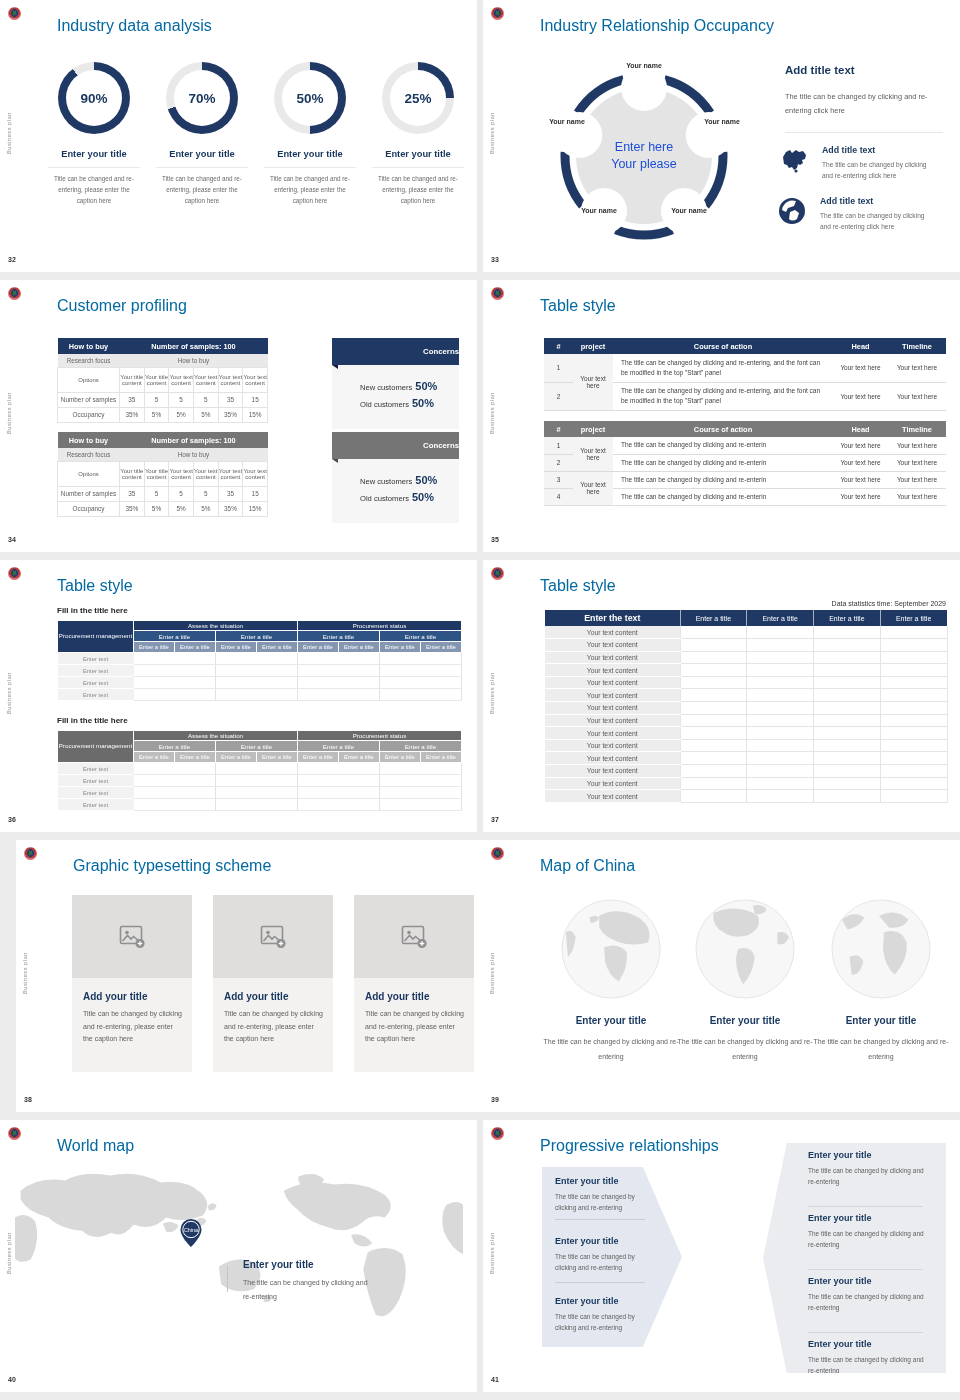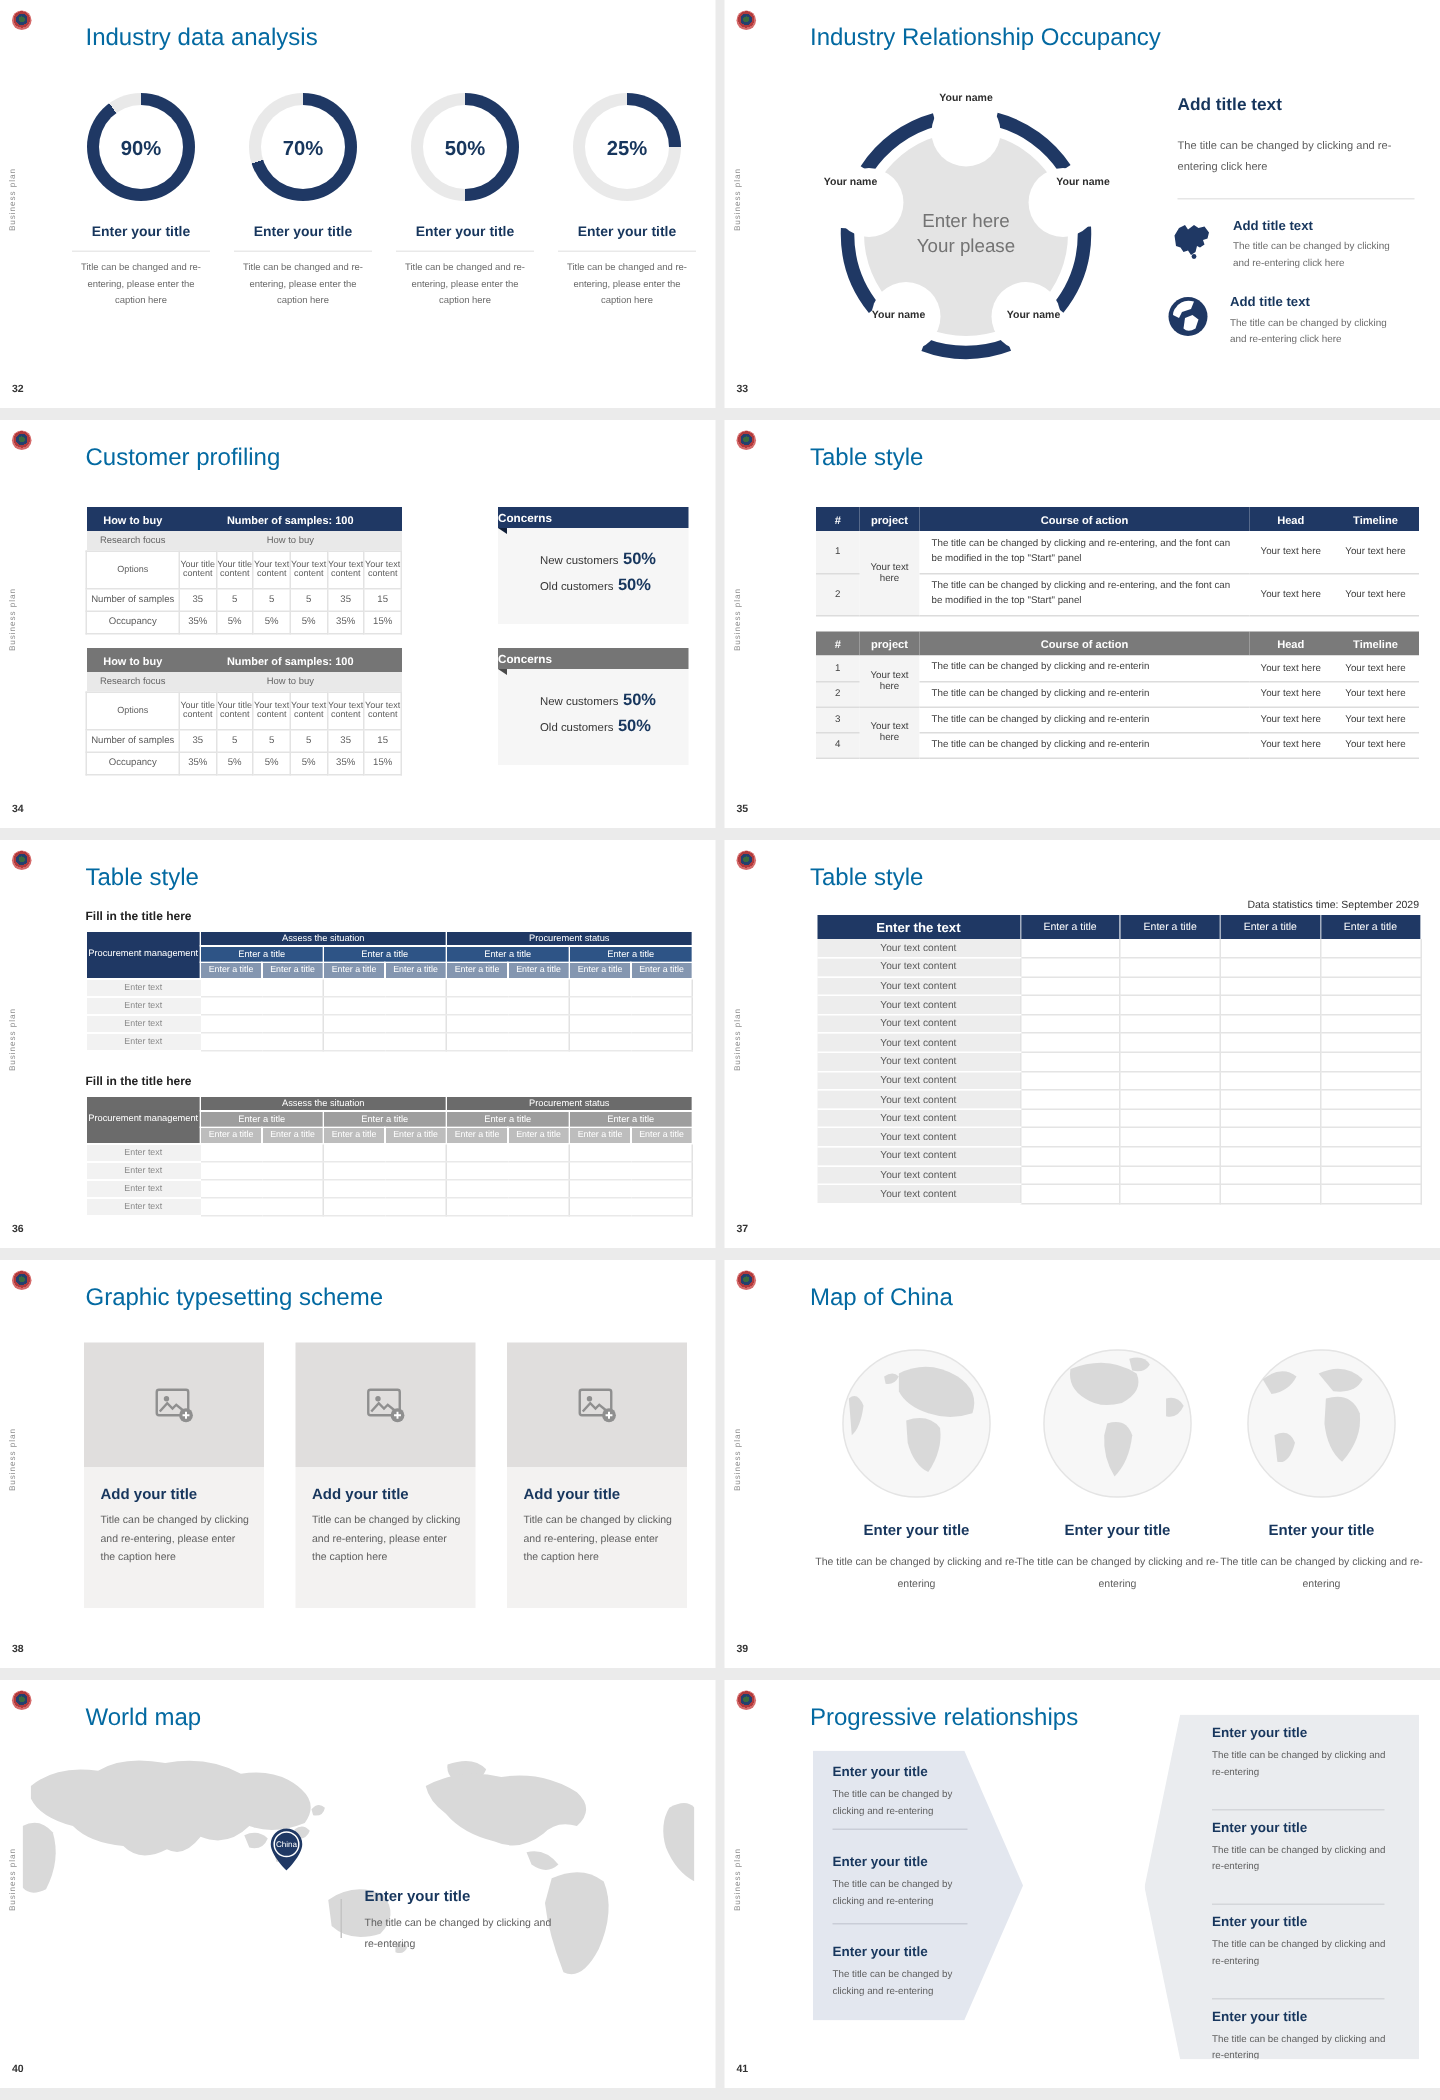--- a/index.html
+++ b/index.html
@@ -15,40 +15,40 @@
 .drow{position:absolute;left:48px;top:62px;width:416px;display:flex;justify-content:space-between}
 .ditem{width:92px;text-align:center}
 .donut{width:72px;height:72px;margin:0 auto;border-radius:50%;display:grid;place-items:center}
 .donut::before{content:"";grid-area:1/1;width:56px;height:56px;border-radius:50%;background:#fff}
 .donut .pct{grid-area:1/1;font-size:13.5px;font-weight:bold;color:#17365d}
 .dtitle{margin-top:15px;font-size:9.3px;font-weight:bold;color:#17365d;padding-bottom:8px;border-bottom:1px solid #e9e9e9}
 .dcap{margin-top:6px;font-size:6.3px;line-height:1.72;color:#6b6b6b}
 
 .gearsvg{position:absolute;left:61px;top:56px}
 .nlabel{position:absolute;width:40px;margin-left:-20px;text-align:center;font-size:7px;font-weight:bold;color:#2e2e2e;line-height:1.2}
-.gcenter{position:absolute;left:161px;top:156px;transform:translate(-50%,-50%);text-align:center;font-size:12.5px;color:#737373;line-height:1.35;white-space:nowrap}
+.gcenter{position:absolute;left:161px;top:156px;transform:translate(-50%,-50%);text-align:center;font-size:12.5px;color:#1d4ed8;line-height:1.35;white-space:nowrap}
 .r33h{position:absolute;left:302px;top:64px;font-size:11.5px;font-weight:bold;color:#17365d}
 .r33cap{position:absolute;left:302px;top:90px;width:158px;font-size:7.4px;line-height:1.85;color:#5c5c5c}
 .r33div{position:absolute;left:302px;top:132px;width:158px;border-top:1px solid #e6e6e6}
 .r33item{position:absolute;left:293px;width:170px;display:flex;align-items:flex-start}
 .r33item .txt{margin-left:12px}
 .r33item .ih{font-size:8.8px;font-weight:bold;color:#17365d;margin-bottom:4px}
 .r33item .ic{font-size:6.6px;line-height:1.7;color:#6b6b6b;width:112px}
 
 .t34{position:absolute;left:57px;border-collapse:collapse;table-layout:fixed;width:211px}
 .t34 td{text-align:center;vertical-align:middle;overflow:hidden}
 .t34 tr.h td{background:#1f3864;color:#fff;font-size:7.3px;font-weight:bold;height:16px}
 .t34.grey tr.h td{background:#757575}
 .t34 tr.h td.hc{width:62px}
 .t34 tr.r2 td{background:#e9e9e9;color:#666;font-size:6.3px;height:13px}
 .t34 tr.r3 td,.t34 tr.r4 td{border:1px solid #e3e3e3;font-size:6px;color:#5d5d5d;background:#fff}
 .t34 tr.r3 td{height:25px}
 .t34 tr.r4 td{height:15px;font-size:6.4px}
 .cwrap{position:absolute;left:332px;width:127px}
-.cribbon{position:relative;height:14px;background:#1f3864;display:flex;align-items:center;justify-content:flex-start}
+.cribbon{position:relative;height:27px;background:#1f3864;display:flex;align-items:center;justify-content:flex-end}
 .cribbon.grey{background:#757575}
 .cribbon span{color:#fff;font-size:7.8px;font-weight:bold}
 .cribbon::before{content:"";position:absolute;left:0;top:100%;border-top:4px solid #111f38;border-left:6px solid transparent}
 .cribbon.grey::before{border-top-color:#4a4a4a}
 .cbody{background:#f6f6f6;height:64px;padding:15px 0 0 28px}
 .crow{font-size:7.6px;color:#333;margin-bottom:5px}
 .crow .cval{font-size:11px;font-weight:bold;color:#17365d;margin-left:3px}
 
 .t35{position:absolute;left:61px;border-collapse:collapse;table-layout:fixed;width:402px}
 .t35 td{text-align:center;vertical-align:middle;border-bottom:1px solid #dcdcdc;font-size:6.5px;color:#3f3f3f;background:#fff}
@@ -686,21 +686,21 @@
             <td></td>
             <td></td>
             <td></td>
             <td></td>
           </tr>
   </tbody>
       </table>
   <div class="pnum">37</div>
 </section>
 
-<section class="slide" style="left:0;top:840px">
+<section class="slide" style="left:16px;top:840px">
   <div class="logo"></div>
   <div class="vlabel">Business plan</div>
   <h2 class="stitle">Graphic typesetting scheme</h2>
   <div class="card" style="left:56px">
     <div class="cimg">
       <svg width="27" height="24" viewBox="0 0 27 24">
             <rect x="1.5" y="1.5" width="21" height="17" rx="1.5" fill="none" stroke="#8f8f8f" stroke-width="1.6"></rect>
             <circle cx="8" cy="7.5" r="1.8" fill="#8f8f8f"></circle>
             <path d="M3.5 16l5-5.5 3.5 3.5 2.5-2.5 5.5 4.5" fill="none" stroke="#8f8f8f" stroke-width="1.6"></path>
             <circle cx="21" cy="18.5" r="4.6" fill="#8f8f8f"></circle>

